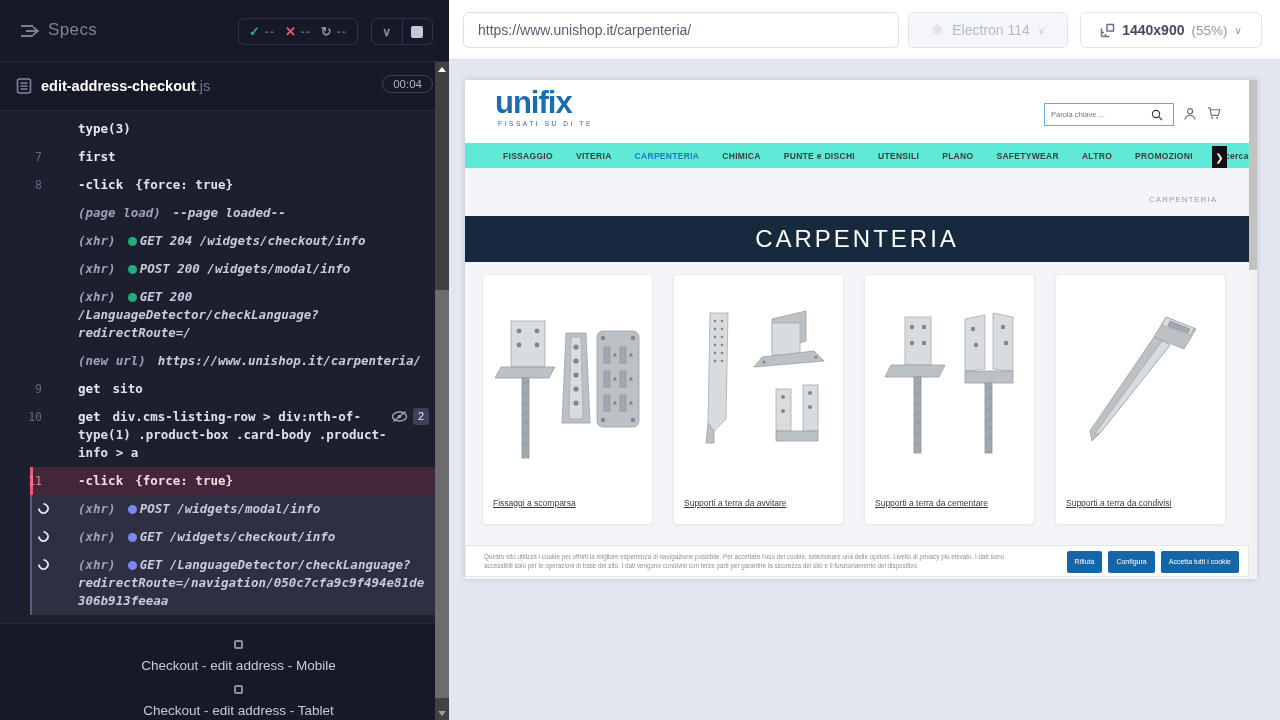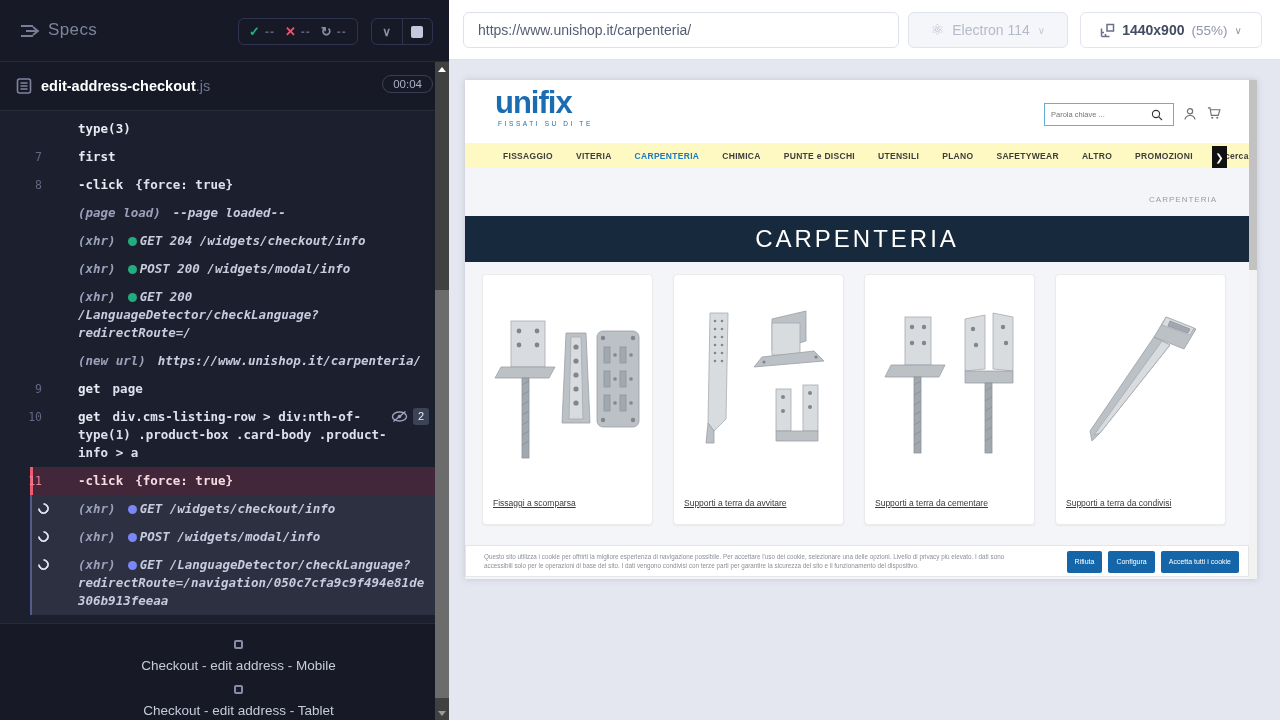--- a/index.html
+++ b/index.html
@@ -112,21 +112,21 @@
   .search-box { position:absolute; left:579px; top:23px; width:130px; height:23px;
                 border:1px solid #65aed6; background:#fff; display:flex; align-items:center; }
   .search-input { border:0; outline:none; width:104px; font-size:7.5px; color:#555;
                   padding-left:6px; background:transparent;
                   font-family:"Liberation Sans",sans-serif; }
   .search-glass { width:12px; height:12px; margin-left:2px; }
   .hicon { position:absolute; top:27px; width:14px; height:14px; cursor:pointer; }
   .user-pos { left:718px; }
   .cart-pos { left:742px; top:26px; }
 
-  .site-nav { position:absolute; left:0; top:63px; width:784px; height:25px; background:#fef9c3;
+  .site-nav { position:absolute; left:0; top:63px; width:784px; height:25px; background:#5eead4;
               display:flex; align-items:center; padding-left:38px; gap:23px; overflow:hidden; }
   .nav-item { font-size:8.5px; font-weight:bold; color:#3d3d3c; letter-spacing:.3px;
               white-space:nowrap; cursor:pointer; }
   .nav-item.active { color:#1a79c0; }
   .nav-next-btn { position:absolute; left:747px; top:66px; width:15px; height:22px; background:#111;
                   color:#fff; display:flex; align-items:center; justify-content:center;
                   font-size:10px; cursor:pointer; }
 
   .crumb-band { position:absolute; left:0; top:88px; width:784px; height:48px; background:#f4f5f8; }
   .breadcrumb { position:absolute; right:32px; top:27px; font-size:8px; letter-spacing:1px;
@@ -226,45 +226,45 @@
         <span class="ev-label">(xhr)</span><span class="dot green"></span><span class="ev-text">POST 200 /widgets/modal/info</span>
       </div>
       <div class="lrow ev">
         <span class="ev-label">(xhr)</span><span class="dot green"></span><span class="ev-text">GET 200 /LanguageDetector/checkLanguage?redirectRoute=/</span>
       </div>
       <div class="lrow ev">
         <span class="ev-label">(new url)</span><span class="ev-text">https://www.unishop.it/carpenteria/</span>
       </div>
       <div class="lrow">
         <span class="num">9</span>
-        <span class="method">get</span><span class="args">page</span>
+        <span class="method">get</span><span class="args">sito</span>
       </div>
       <div class="lrow wrap10">
         <span class="num">10</span>
         <span class="method">get</span><span class="args">div.cms-listing-row &gt; div:nth-of-type(1) .product-box .card-body .product-info &gt; a</span>
         <span class="row-icons">
           <svg class="eye-slash" viewBox="0 0 17 13">
             <ellipse cx="8.5" cy="6.5" rx="7" ry="4.5" fill="none" stroke="#9aa0b8" stroke-width="1.4"></ellipse>
             <circle cx="8.5" cy="6.5" r="1.8" fill="#9aa0b8"></circle>
             <path d="M2.5 11.5 L14.5 1.5" stroke="#9aa0b8" stroke-width="1.6"></path>
           </svg>
           <span class="count-badge">2</span>
         </span>
       </div>
       <div class="lrow selected">
         <span class="num">11</span>
         <span class="method">-click</span><span class="args">{force: true}</span>
       </div>
       <div class="lrow ev pending">
         <span class="spin"></span>
-        <span class="ev-label">(xhr)</span><span class="dot purple"></span><span class="ev-text">GET /widgets/checkout/info</span>
+        <span class="ev-label">(xhr)</span><span class="dot purple"></span><span class="ev-text">POST /widgets/modal/info</span>
       </div>
       <div class="lrow ev pending">
         <span class="spin"></span>
-        <span class="ev-label">(xhr)</span><span class="dot purple"></span><span class="ev-text">POST /widgets/modal/info</span>
+        <span class="ev-label">(xhr)</span><span class="dot purple"></span><span class="ev-text">GET /widgets/checkout/info</span>
       </div>
       <div class="lrow ev pending">
         <span class="spin"></span>
         <span class="ev-label">(xhr)</span><span class="dot purple"></span><span class="ev-text">GET /LanguageDetector/checkLanguage?redirectRoute=/navigation/050c7cfa9c9f494e81de306b913feeaa</span>
       </div>
     </div>
 
     <div class="other-specs">
       <div class="ospec">
         <span class="ospec-square"></span>

